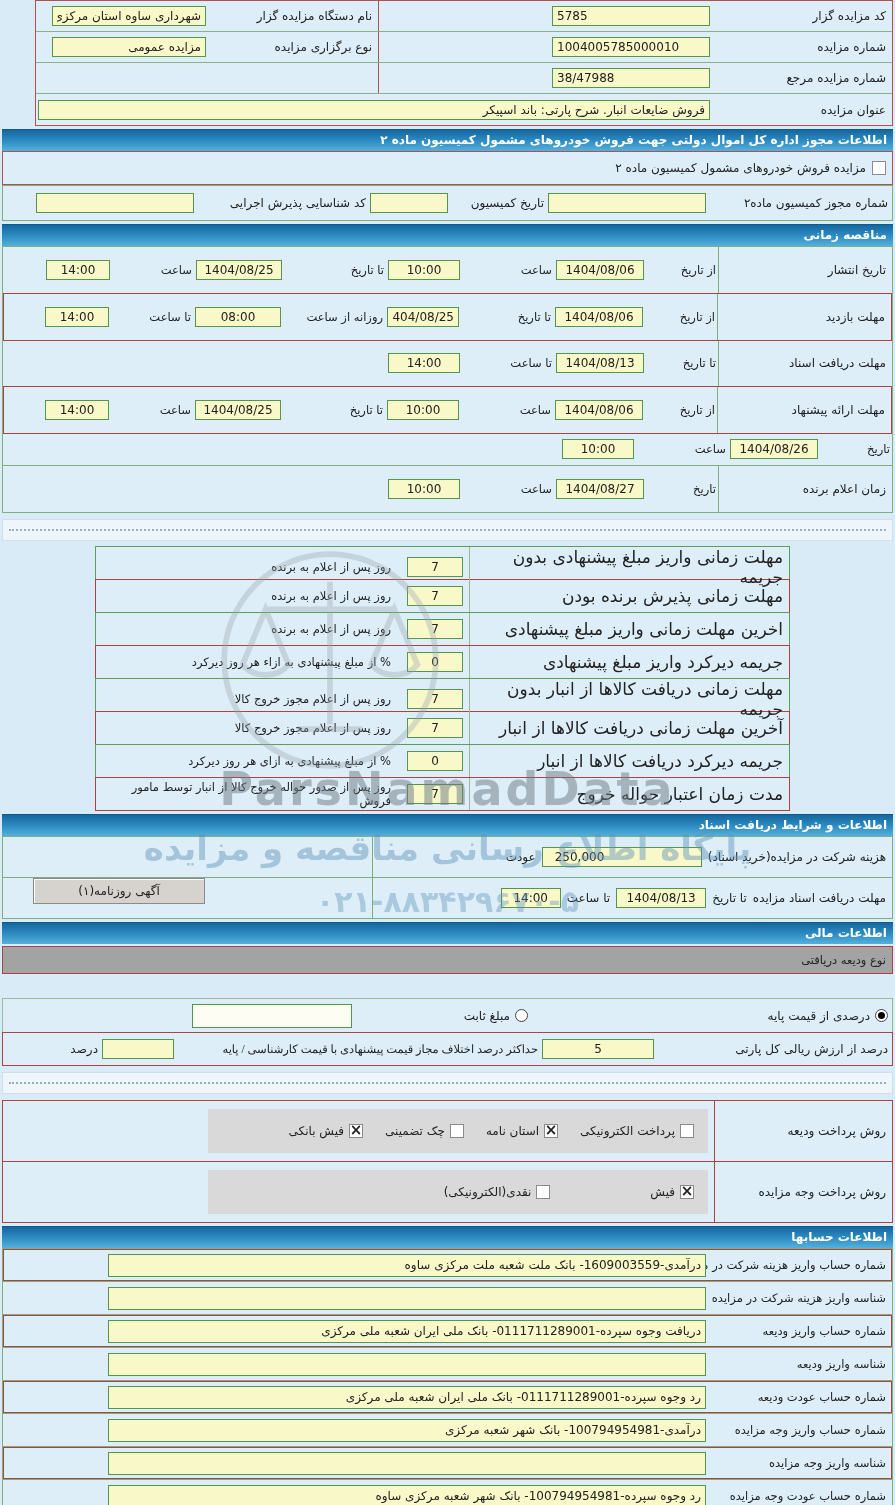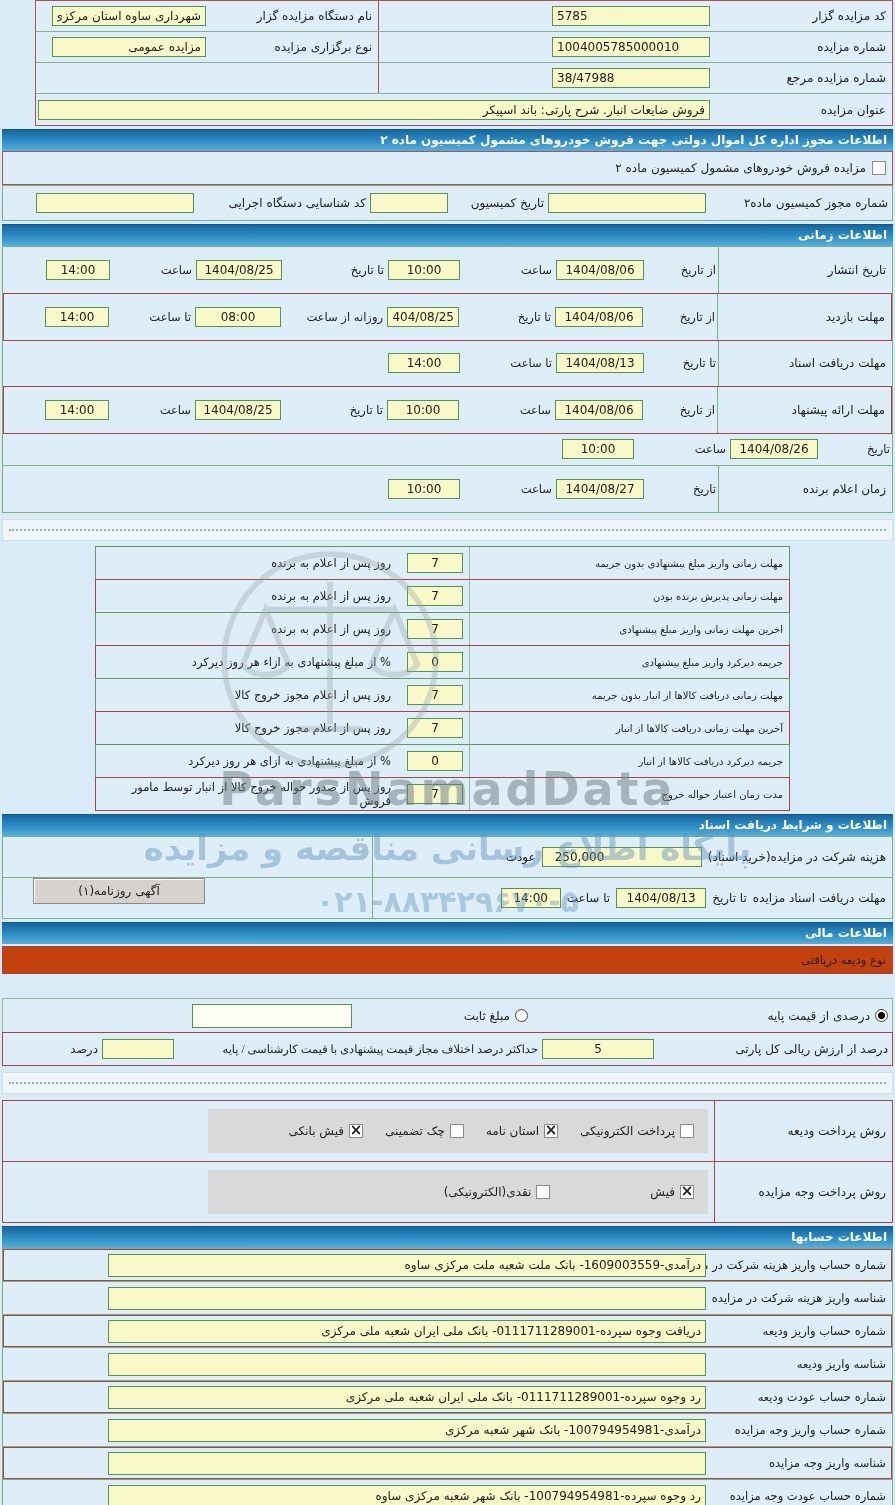--- a/index.html
+++ b/index.html
@@ -88,38 +88,38 @@
   .notes-wrap{padding:4px 6px;}
   .notes-wrap .inp{width:655px;height:24px;}
 
   
   .pen-box{margin:4px 105px 0 95px;}
   .pen-row{
     display:grid;grid-template-columns:320px 70px 1fr;align-items:center;
     height:32px;background:#ddeef8;border:1px solid #a94442;margin-top:-1px;
   }
   .pen-row.green{border-color:#5a9e5a;}
-  .pen-row .plabel{padding:0 6px;border-left:1px solid #9bb89b;align-self:stretch;display:flex;align-items:center;font-size:10px;}
+  .pen-row .plabel{padding:0 6px;border-left:1px solid #9bb89b;align-self:stretch;display:flex;align-items:center;font-size:17px;}
   .pen-row .inp{width:56px;text-align:center;margin-right:6px;}
   .pen-row .psuffix{padding:0 8px;font-size:11.5px;}
 
   
   .doc-table{margin:0 2px;border:1px solid #7fae7f;background:#ddeef8;}
   .doc-row{display:grid;grid-template-columns:520px 1fr;min-height:40px;border-bottom:1px solid #7fae7f;}
   .doc-right{display:flex;align-items:center;gap:6px;padding:0 6px;border-left:1px solid #7fae7f;}
   .doc-left{direction:ltr;display:flex;align-items:flex-start;padding-left:30px;}
   .btn{
     background:#d6d3ce;border:1px solid #8a8a8a;box-shadow:inset 1px 1px 0 #fff;
     font-family:"DejaVu Sans",sans-serif;font-size:12px;color:#222;
     width:172px;height:26px;direction:rtl;
   }
 
   
   .fin-type-row{
-    margin:2px 2px 0 2px;border:1px solid #a94442;background:#c2410c;height:26px;
+    margin:2px 2px 0 2px;border:1px solid #a94442;background:#a3a3a3;height:26px;
     display:flex;align-items:center;padding:0 6px;font-size:11.5px;
   }
   .fin-gap{height:24px;}
   .fin-radio-row{
     margin:0 2px;background:#ddeef8;border:1px solid #9bb89b;height:33px;
     display:grid;grid-template-columns:360px 180px 170px 1fr;align-items:center;
   }
   .radio-pair{display:flex;align-items:center;gap:5px;padding:0 4px;}
   .fin-radio-row .inp{width:160px;height:24px;}
   .fin-pct-row{
@@ -211,26 +211,26 @@
   <div class="sec-header">اطلاعات مجوز اداره کل اموال دولتی جهت فروش خودروهای مشمول کمیسیون ماده ۲</div>
   <div class="chk-row">
     <span class="cb"></span>
     <span class="lbl">مزایده فروش خودروهای مشمول کمیسیون ماده ۲</span>
   </div>
   <div class="comm-fields">
     <span class="lbl">شماره مجوز کمیسیون ماده۲</span>
     <input class="inp" value="" style="">
     <span class="lbl">تاریخ کمیسیون</span>
     <input class="inp" value="" style="">
-    <span class="lbl">کد شناسایی دستگاه اجرایی</span>
+    <span class="lbl">کد شناسایی پذیرش اجرایی</span>
     <input class="inp" value="" style="">
     <span></span>
   </div>
 
-  <div class="sec-header">اطلاعات زمانی</div>
+  <div class="sec-header">مناقصه زمانی</div>
   <div class="time-table">
 
     <div class="time-row">
       <div class="trlabel lbl">تاریخ انتشار</div>
       <div class="tgrid">
         <span class="lbl gc1">از تاریخ</span>
         <input class="inp center gc2" value="1404/08/06" style="">
         <span class="lbl gc3">ساعت</span>
         <input class="inp center gc4" value="10:00" style="">
         <span class="lbl gc5">تا تاریخ</span>

